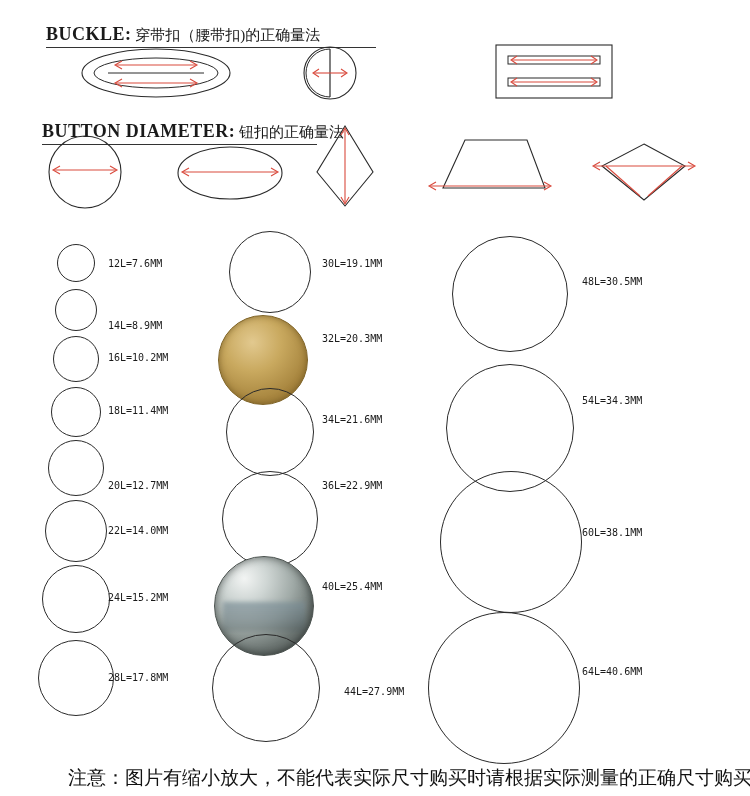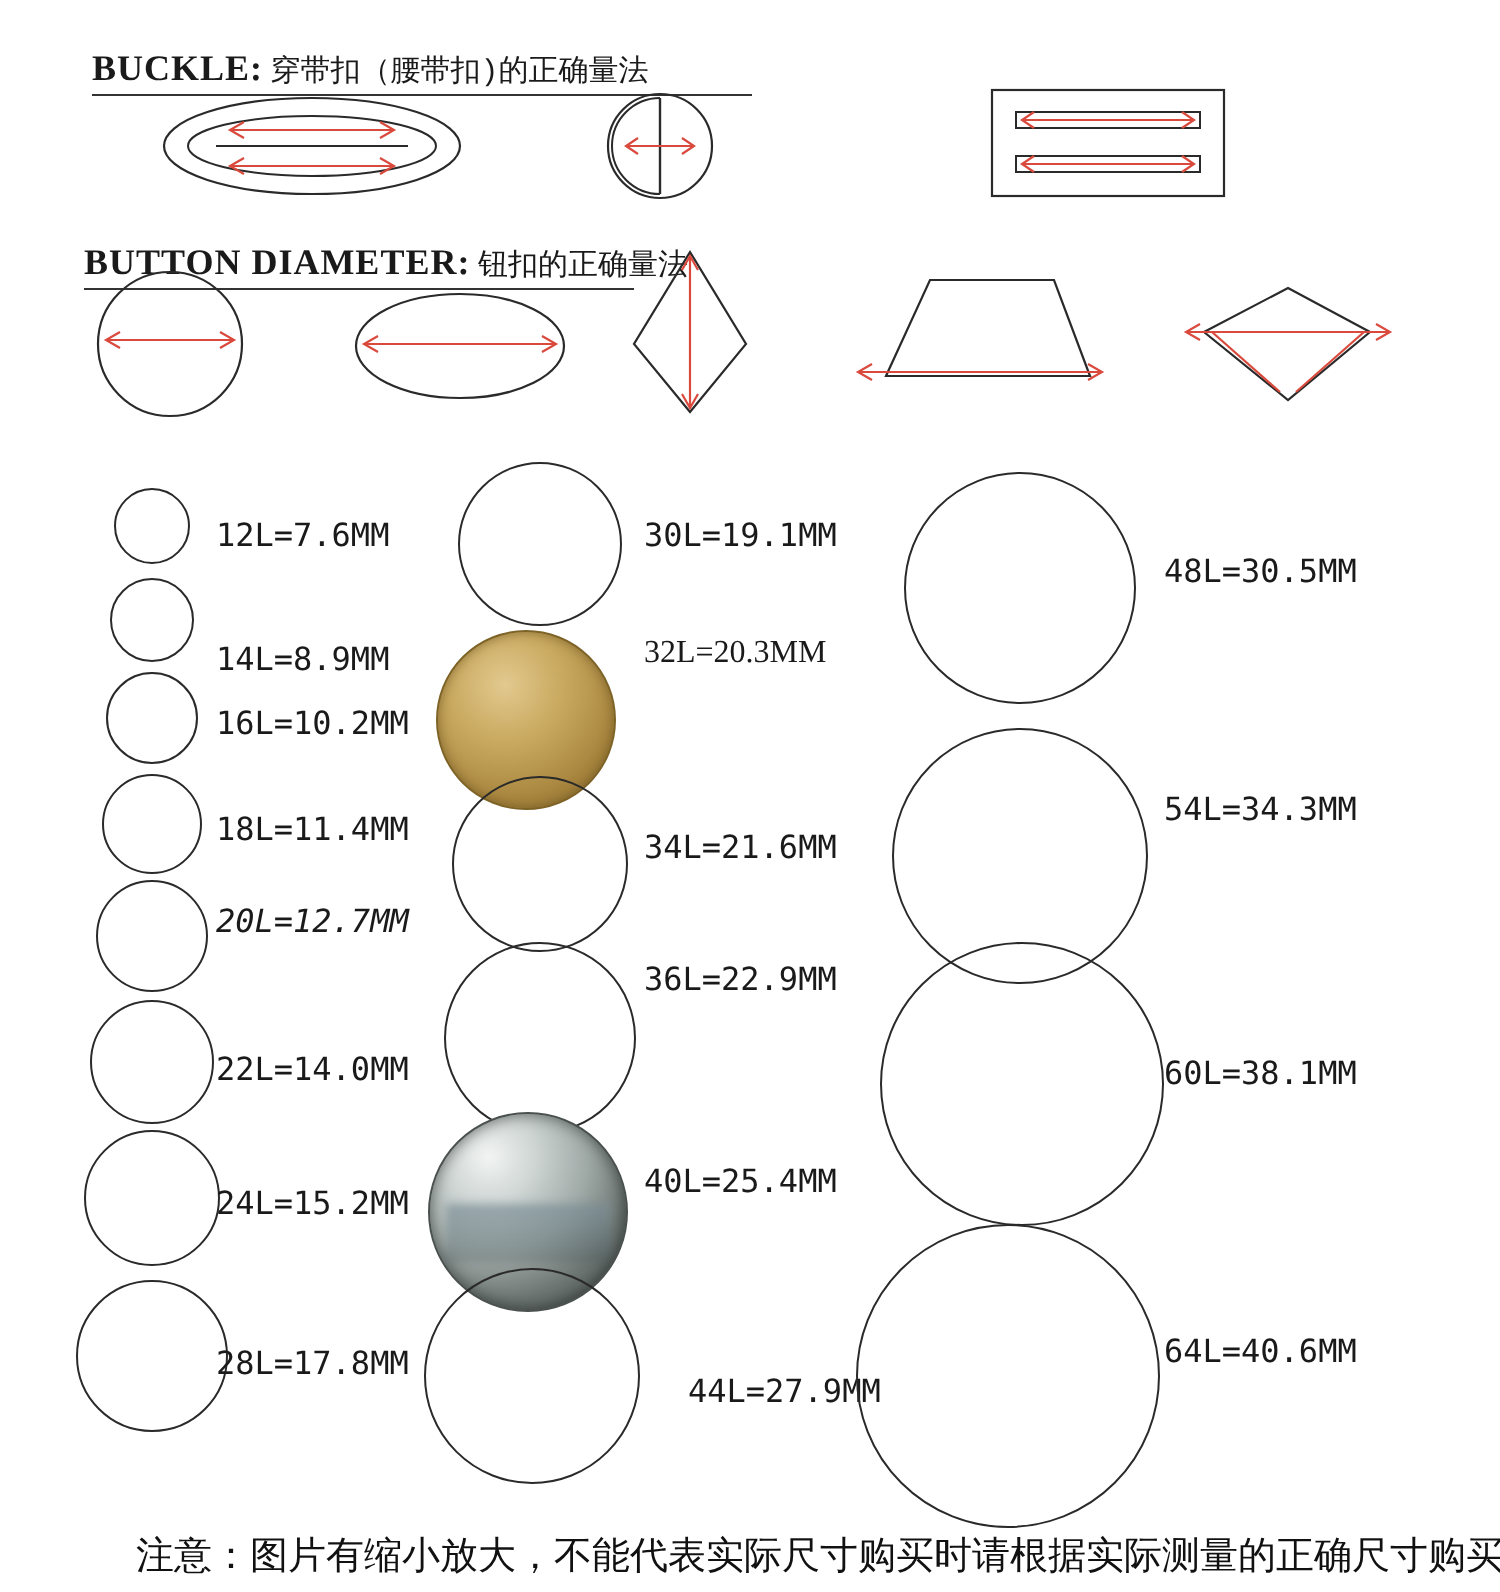--- a/index.html
+++ b/index.html
@@ -12,31 +12,31 @@
   }
   .abs { position:absolute; }
 
   
   .heading { font-size:15px; white-space:nowrap; }
   .heading .kw {
     font-family:"Liberation Serif", serif;
     font-weight:bold; font-size:18px; letter-spacing:0.5px;
   }
   .heading .cn {
-    font-family:Liberation Mono, monospace; font-size:15px;
+    font-family:Liberation Serif, serif; font-size:15px;
   }
 
   
   .circ {
     border:1px solid #2a2a2a; border-radius:50%;
     box-sizing:border-box; background:transparent;
   }
   .lbl {
     font-family:"DejaVu Sans Mono", monospace;
-    font-size:16px; color:#1a1a1a; white-space:nowrap;
+    font-size:10px; color:#1a1a1a; white-space:nowrap;
   }
 
   
   .note {
     font-family:"DejaVu Sans", sans-serif;
     font-size:19px; color:#111;
     white-space:nowrap;
   }
 
   
@@ -162,36 +162,36 @@
 <div class="abs circ" style="left:55px; top:289px; width:42px; height:42px;"></div>
 <div class="abs lbl" style="left:108px; top:304px;margin-top:16px;">14L=8.9MM</div>
 
 <div class="abs circ" style="left:53px; top:336px; width:46px; height:46px;"></div>
 <div class="abs lbl" style="left:108px; top:352px;">16L=10.2MM</div>
 
 <div class="abs circ" style="left:51px; top:387px; width:50px; height:50px;"></div>
 <div class="abs lbl" style="left:108px; top:405px;">18L=11.4MM</div>
 
 <div class="abs circ" style="left:48px; top:440px; width:56px; height:56px;"></div>
-<div class="abs lbl" style="left:108px; top:451px;font-style:italic;">20L=12.7MM</div>
+<div class="abs lbl" style="left:108px; top:480px;">20L=12.7MM</div>
 
 <div class="abs circ" style="left:45px; top:500px; width:62px; height:62px;"></div>
 <div class="abs lbl" style="left:108px; top:525px;">22L=14.0MM</div>
 
 <div class="abs circ" style="left:42px; top:565px; width:68px; height:68px;"></div>
 <div class="abs lbl" style="left:108px; top:592px;">24L=15.2MM</div>
 
 <div class="abs circ" style="left:38px; top:640px; width:76px; height:76px;"></div>
 <div class="abs lbl" style="left:108px; top:672px;">28L=17.8MM</div>
 
 <div class="abs circ" style="left:229px; top:231px; width:82px; height:82px;"></div>
 <div class="abs lbl" style="left:322px; top:258px;">30L=19.1MM</div>
 
 <div class="abs btn-gold" style="left:218px; top:315px; width:90px; height:90px;"></div>
-<div class="abs lbl" style="left:322px; top:318px;font-family:Liberation Serif, serif;">32L=20.3MM</div>
+<div class="abs lbl" style="left:322px; top:333px;">32L=20.3MM</div>
 
 <div class="abs circ" style="left:226px; top:388px; width:88px; height:88px;"></div>
 <div class="abs lbl" style="left:322px; top:414px;">34L=21.6MM</div>
 
 <div class="abs circ" style="left:222px; top:471px; width:96px; height:96px;"></div>
 <div class="abs lbl" style="left:322px; top:480px;">36L=22.9MM</div>
 
 <div class="abs btn-steel" style="left:214px; top:556px; width:100px; height:100px;"></div>
 <div class="abs lbl" style="left:322px; top:581px;">40L=25.4MM</div>
 

